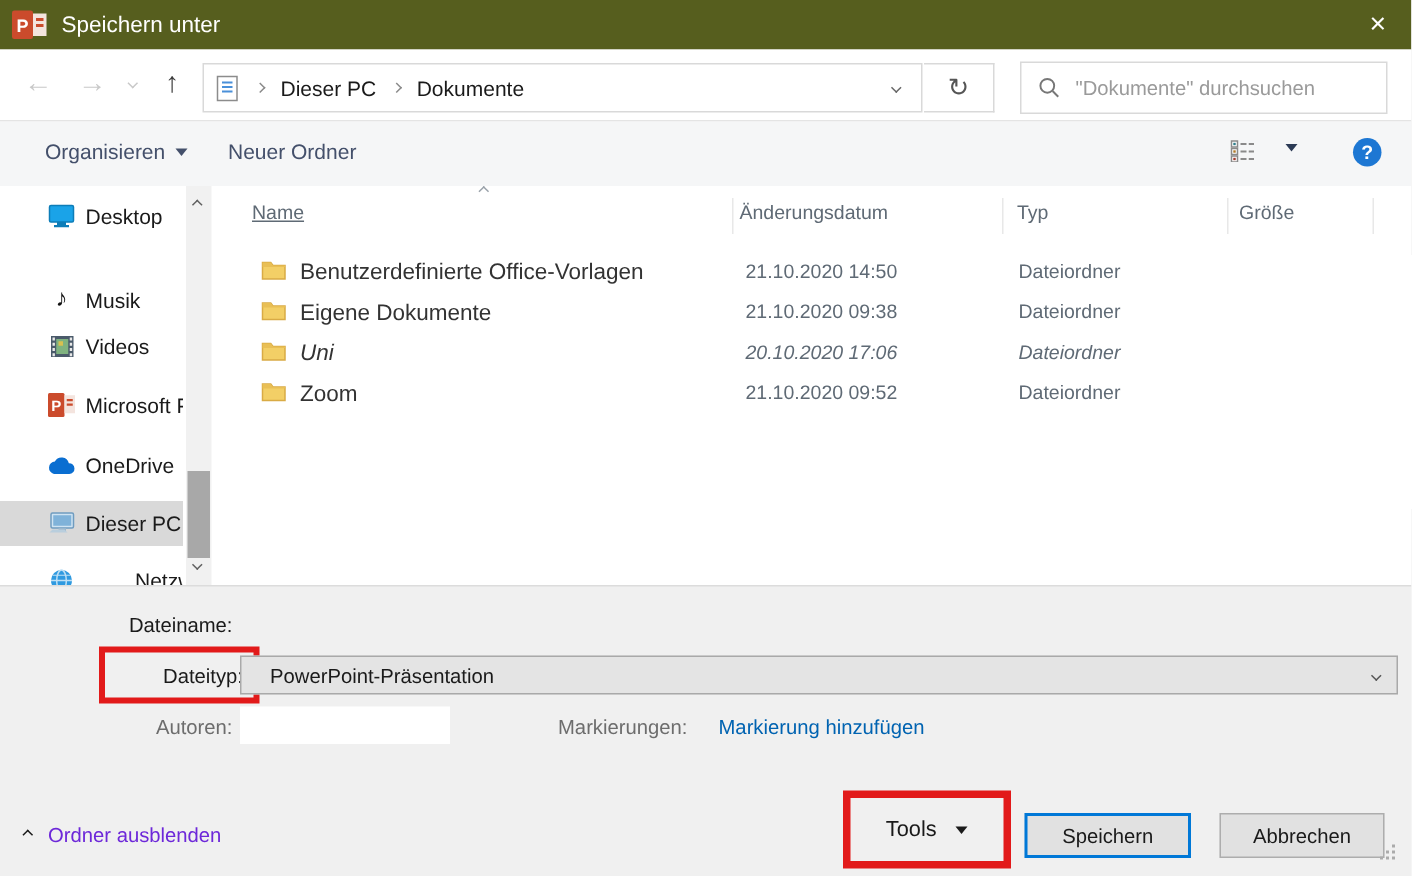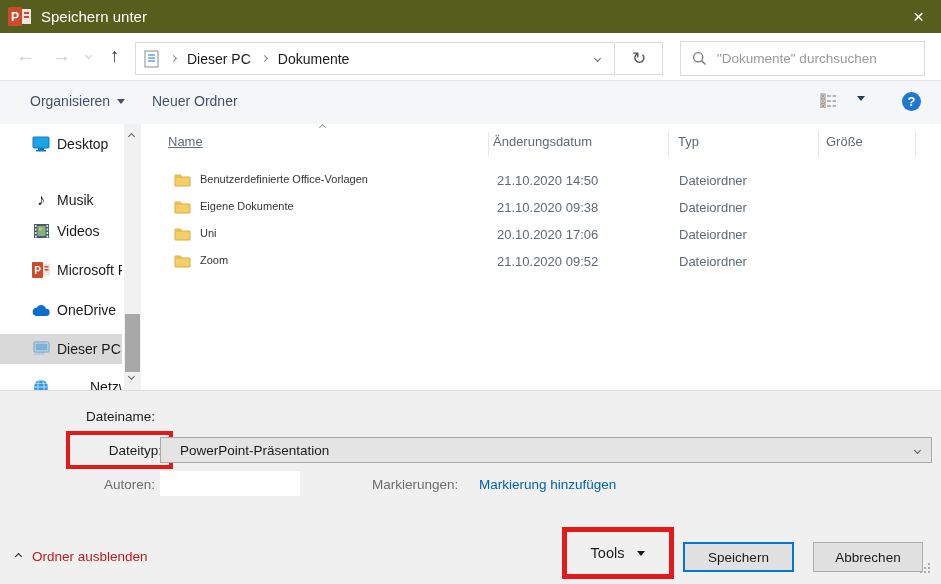--- a/index.html
+++ b/index.html
@@ -46,42 +46,42 @@
   .sideitem .slabel { font-size:14px; color:#1a1a1a; white-space:nowrap; overflow:hidden; }
   .sidescroll { position:absolute; left:124px; top:0; width:17px; height:266px; background:#f1f1f1; }
   .sidescroll .arr { position:absolute; left:5px; color:#606060; }
   .sidescroll .thumb { position:absolute; left:1px; width:15px; top:190px; height:58px; background:#a8a8a8; }
 
   .filelist { position:absolute; left:148px; top:0; width:793px; height:266px; }
   .colhead { position:absolute; top:4px; font-size:13px; color:#5f6a75; cursor:pointer; }
   .colsep { position:absolute; top:3px; width:1px; height:24px; background:#e8e8e8; }
   .sortchv { position:absolute; left:172px; top:1px; color:#9aa2aa; }
   .frow { position:absolute; left:0; width:793px; height:27px; cursor:pointer; }
-  .frow .fname { position:absolute; left:52px; top:5px; font-size:11px; color:#333;text-align:right; }
+  .frow .fname { position:absolute; left:52px; top:5px; font-size:15px; color:#333;text-align:right; }
   .frow .fdate { position:absolute; left:349px; top:5px; font-size:13px; color:#5f6a75; }
   .frow .ftype { position:absolute; left:531px; top:5px; font-size:13px; color:#5f6a75; }
   .frow .ficon { position:absolute; left:26px; top:5px; }
 
   
   .bottompanel { position:absolute; top:390px; left:0; width:941px; height:194px; background:#f0f0f0; border-top:1px solid #dcdcdc; }
   .flabel { position:absolute; left:55px; width:100px; text-align:right; font-size:13.5px; color:#1a1a1a; }
   .flabel.muted { color:#6d6d6d; }
   .fname-field { position:absolute; left:160px; top:13px; width:772px; height:26px; background:#fff; border:1px solid #0078d7; display:flex; align-items:center; cursor:text; }
   .sel-text { margin-left:5px; background:#1e8fe0; color:#0a2a55; font-size:13.5px; padding:2px 1px; }
   .caret { width:2px; height:17px; background:#e08a2e; display:inline-block; }
   .field-chv { position:absolute; right:11px; color:#555; }
   .ftype-field { position:absolute; left:160px; top:46px; width:772px; height:26px; background:#e4e4e4; border:1px solid #a9a9a9; display:flex; align-items:center; cursor:pointer; }
   .ftype-field .val { margin-left:19px; font-size:13.5px; color:#1a1a1a; }
   .redbox-label { position:absolute; left:66px; top:40px; width:107px; height:38px; border:4px solid #e21a1a; display:flex; align-items:center; justify-content:flex-end; padding-right:7px; font-size:13.5px; color:#1a1a1a; background:transparent; }
   .authors-input { position:absolute; left:160px; top:80px; width:140px; height:25px; background:#fff; border:none; outline:none; font-family:"Liberation Sans",sans-serif; font-size:13.5px; padding:0 5px; }
   .tags-label { position:absolute; left:372px; top:86px; font-size:13.5px; color:#6d6d6d; }
   .tags-link { position:absolute; left:479px; top:86px; font-size:13.5px; color:#0063b1; cursor:pointer; }
 
   
-  .hidefolders { position:absolute; left:16px; top:158px; display:flex; align-items:center; gap:11px; font-size:13.5px; color:#b91c1c; cursor:pointer; }
+  .hidefolders { position:absolute; left:16px; top:158px; display:flex; align-items:center; gap:11px; font-size:13.5px; color:#6d28d9; cursor:pointer; }
   .tools-redbox { position:absolute; left:562px; top:136px; width:112px; height:52px; border:5px solid #e21a1a; display:flex; align-items:center; justify-content:center; gap:13px; cursor:pointer; }
   .tools-redbox .tlabel { font-size:14.5px; color:#1a1a1a; }
   .btn { position:absolute; top:151px; height:30px; font-family:"Liberation Sans",sans-serif; font-size:13.5px; color:#1a1a1a; background:#e1e1e1; cursor:pointer; }
   .btn.save { left:683px; width:111px; border:2px solid #0078d7; }
   .btn.cancel { left:813px; width:110px; border:1px solid #adadad; }
   .grip { position:absolute; left:920px; top:172px; width:12px; height:12px; }
   .grip i { position:absolute; width:2px; height:2px; background:#ababab; }
 </style>
 </head>
 <body>
@@ -292,21 +292,21 @@
         <span class="ficon">
           <svg width="17" height="14" viewBox="0 0 17 14">
               <path d="M1 3 L1 13 L16 13 L16 4 L8 4 L6.5 2 L1 2 Z" fill="#f3cf66" stroke="#d9ab45"></path>
               <path d="M1 5 L16 5 L16 4 L8 4 L6.5 2 L1 2 Z" fill="#e9bf55"></path>
             </svg>
         </span>
         <span class="fname">Eigene Dokumente</span>
         <span class="fdate">21.10.2020 09:38</span>
         <span class="ftype">Dateiordner</span>
       </div>
-      <div class="frow" style="top:98px;">
+      <div class="frow" style="top:98px;font-style:italic;">
         <span class="ficon">
           <svg width="17" height="14" viewBox="0 0 17 14">
               <path d="M1 3 L1 13 L16 13 L16 4 L8 4 L6.5 2 L1 2 Z" fill="#f3cf66" stroke="#d9ab45"></path>
               <path d="M1 5 L16 5 L16 4 L8 4 L6.5 2 L1 2 Z" fill="#e9bf55"></path>
             </svg>
         </span>
         <span class="fname">Uni</span>
         <span class="fdate">20.10.2020 17:06</span>
         <span class="ftype">Dateiordner</span>
       </div>

